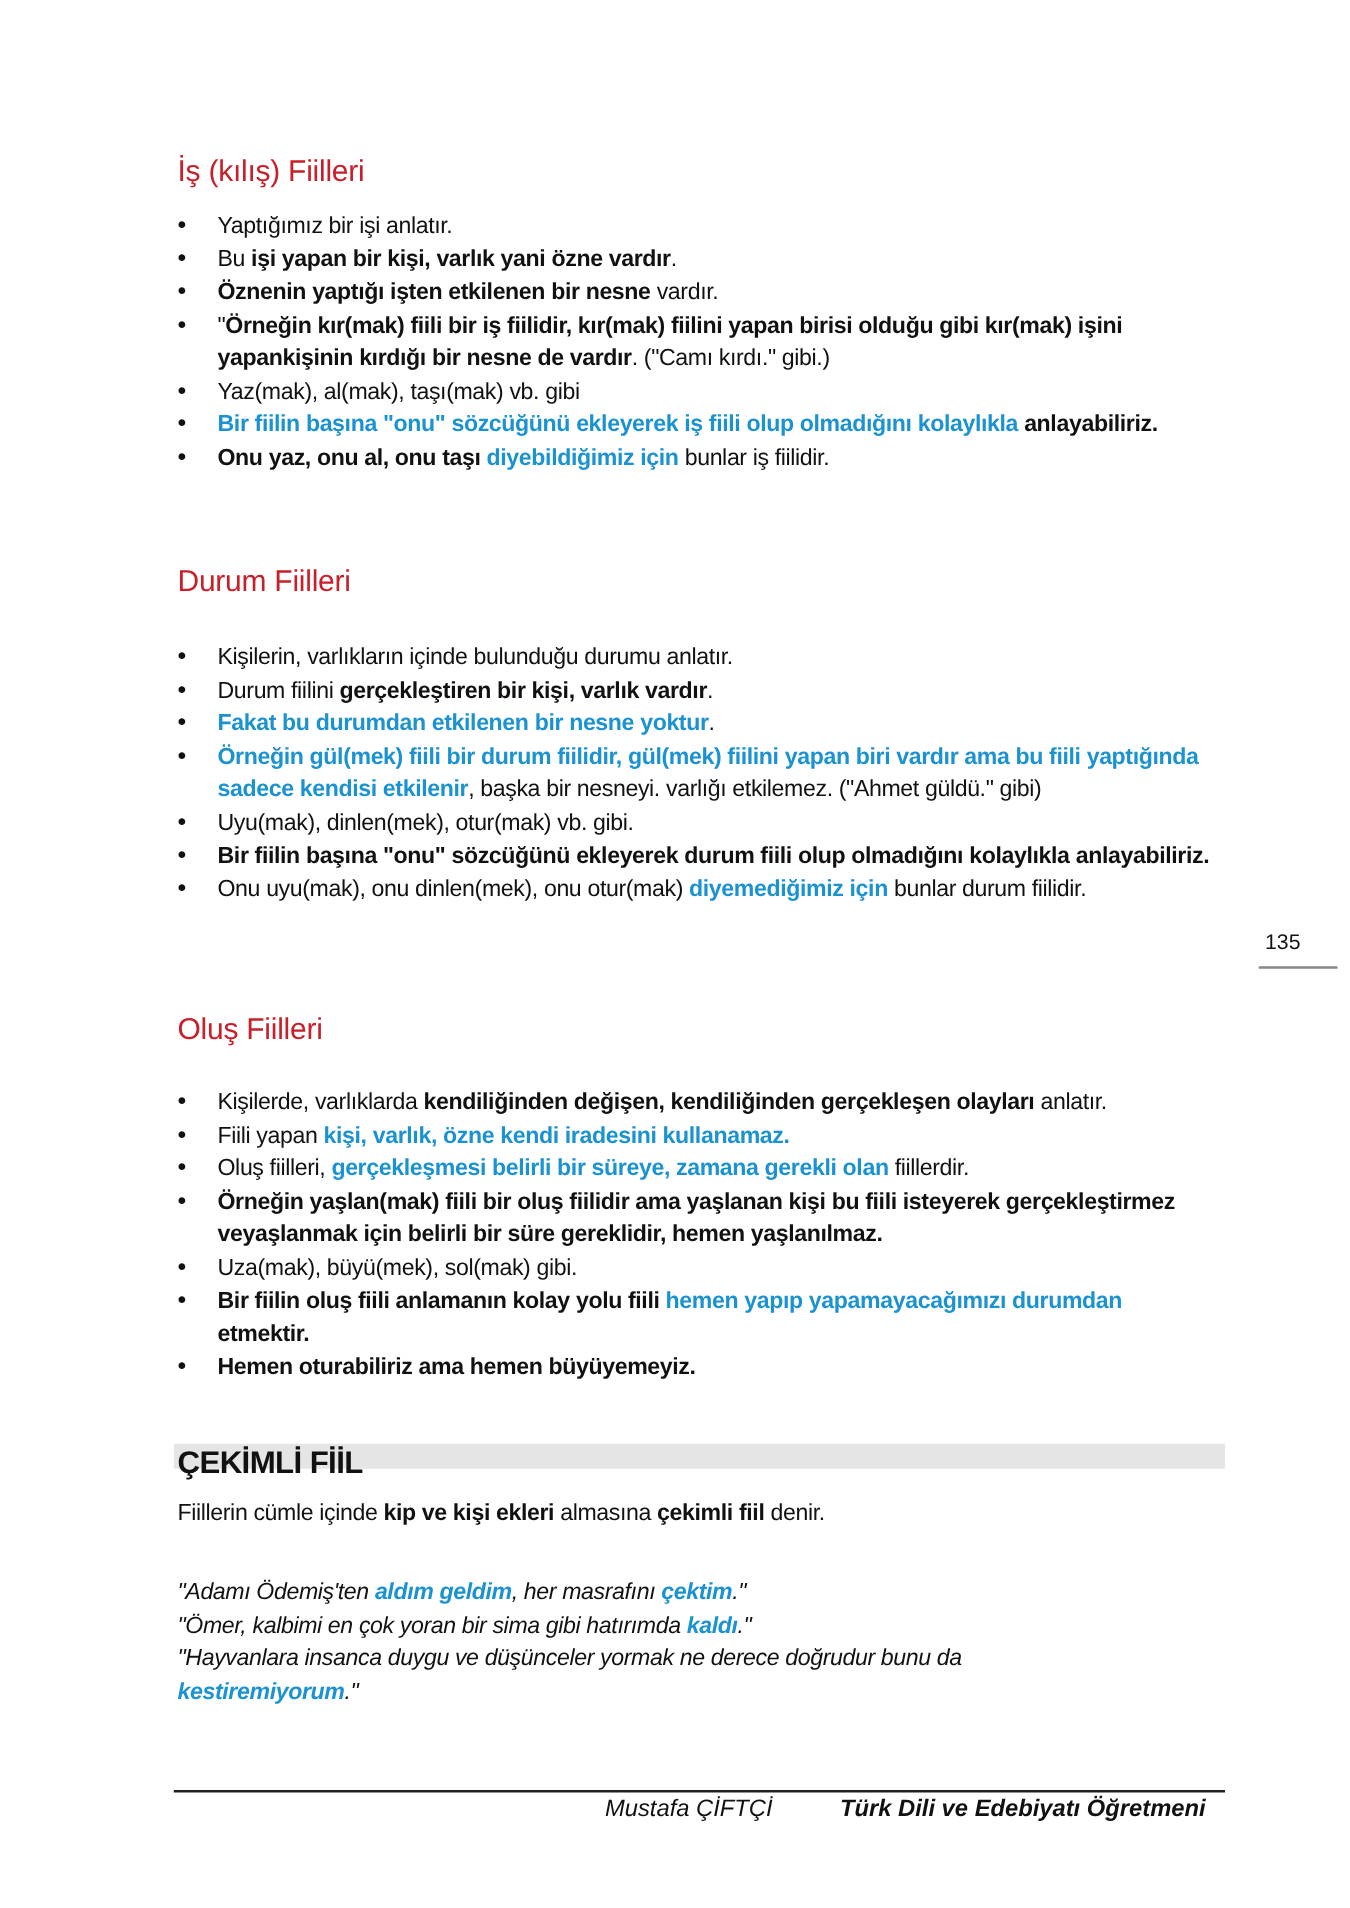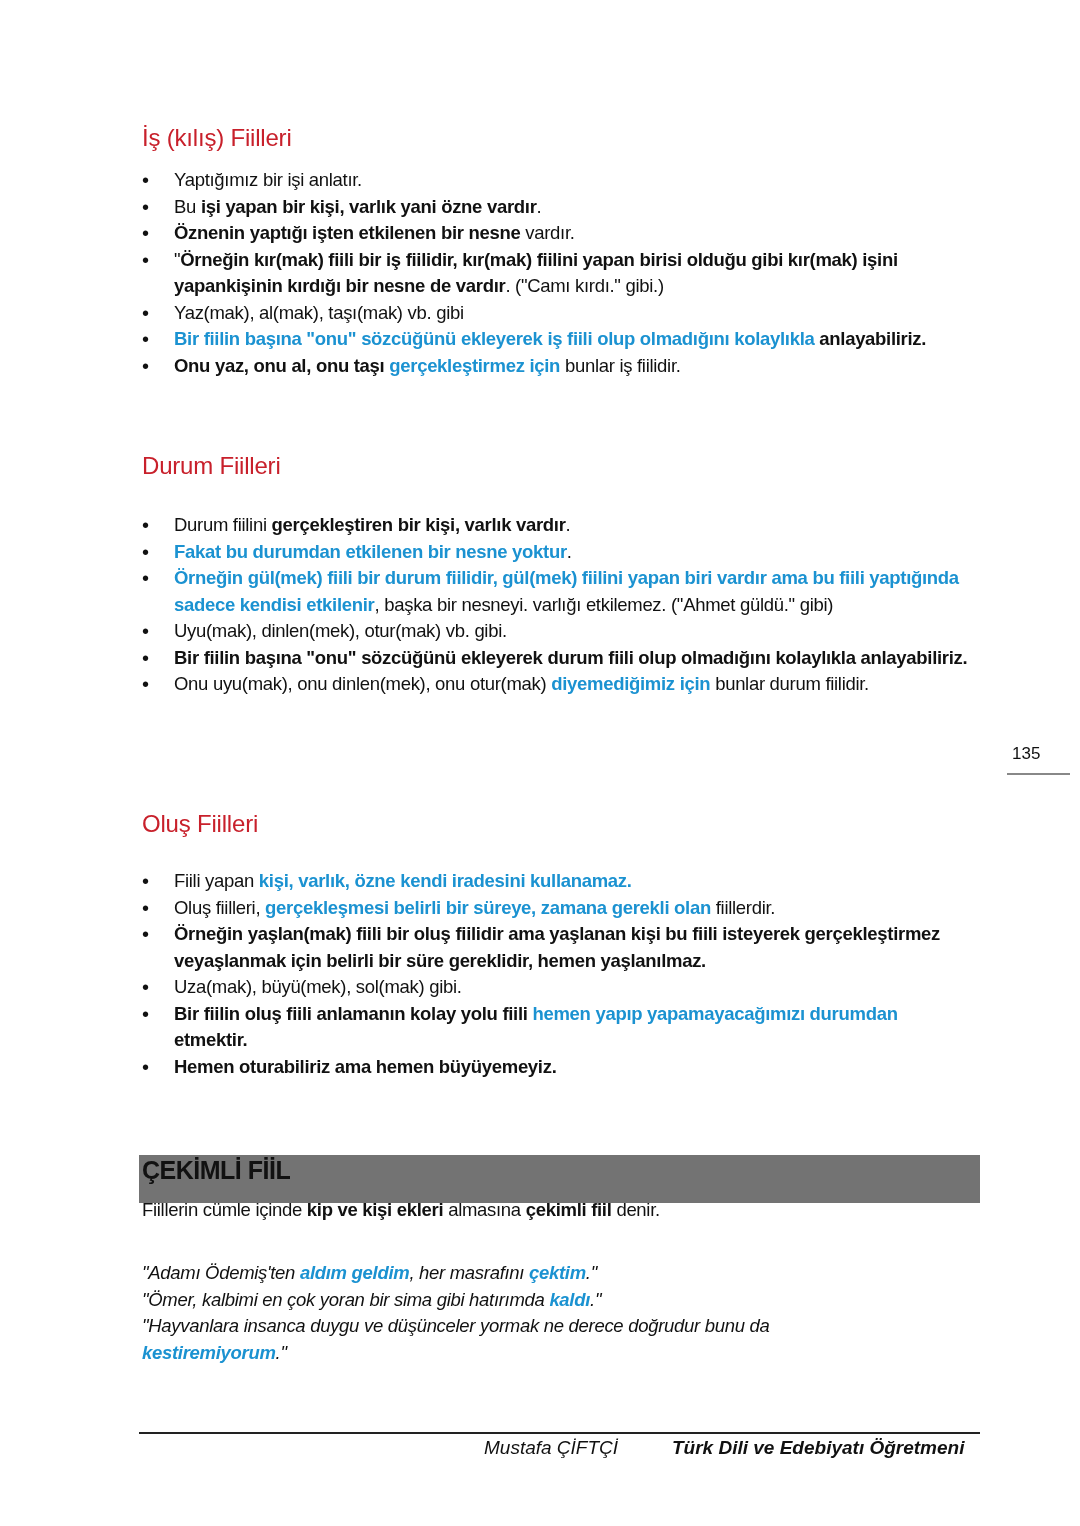--- a/index.html
+++ b/index.html
@@ -5,21 +5,21 @@
   html, body { margin: 0; padding: 0; background: #ffffff; }
   body { width: 1080px; height: 1526px; position: relative; overflow: hidden;
          font-family: "Liberation Sans", "DejaVu Sans", sans-serif; color: #111; }
   .page { position: absolute; left: 0; top: 0; width: 1080px; height: 1526px; }
   .h-red { position: absolute; left: 142px; font-size: 24px; font-weight: normal; color: #c8202b; margin: 0; letter-spacing: -0.2px; }
   ul.bullets { position: absolute; left: 142px; width: 830px; margin: 0; padding: 0; list-style: none; }
   ul.bullets li { position: relative; padding-left: 32px; font-size: 18.5px; line-height: 26.5px; letter-spacing: -0.3px; }
   ul.bullets li::before { content: "\2022"; position: absolute; left: 0; top: 0; font-size: 20px; color: #111; }
   .b { font-weight: bold; }
   .blue { color: #1b92d1; font-weight: bold; }
-  .banner { position: absolute; left: 139px; top: 1155px; width: 841px; height: 48px; background: #737373; }
+  .banner { position: absolute; left: 139px; top: 1155px; width: 841px; height: 20px; background: #e5e5e5; }
   .banner-title { position: absolute; left: 3px; top: 1px; font-size: 25px; font-weight: bold; color: #111; letter-spacing: -0.5px; }
   .def { position: absolute; left: 142px; top: 1199px; font-size: 18.5px; letter-spacing: -0.3px; }
   .quotes { position: absolute; left: 142px; top: 1260px; width: 720px; font-style: italic; font-size: 18.5px; line-height: 26.5px; letter-spacing: -0.3px; }
   .quotes div { margin: 0; }
   .pagenum { position: absolute; left: 1012px; top: 744px; font-size: 17px; color: #111; }
   .pagenum-line { position: absolute; left: 1007px; top: 773px; width: 63px; height: 2px; background: #888; }
   .footer-line { position: absolute; left: 139px; top: 1432px; width: 841px; height: 2px; background: #222; }
   .footer-author { position: absolute; left: 484px; top: 1437px; font-style: italic; font-weight: normal; font-size: 19px; }
   .footer-role { position: absolute; left: 672px; top: 1437px; font-style: italic; font-weight: bold; font-size: 19px; }
 </style>
@@ -29,35 +29,37 @@
 <div class="page">
 
   <h2 class="h-red" style="top:124px;">İş (kılış) Fiilleri</h2>
   <ul class="bullets" style="top:167px;">
       <li><span>Yaptığımız bir işi anlatır.</span></li>
       <li><span>Bu </span><span class="b">işi yapan bir kişi, varlık yani özne vardır</span><span>.</span></li>
       <li><span class="b">Öznenin yaptığı işten etkilenen bir nesne</span><span> vardır.</span></li>
       <li><span>"</span><span class="b">Örneğin kır(mak) fiili bir iş fiilidir, kır(mak) fiilini yapan birisi olduğu gibi kır(mak) işini yapankişinin kırdığı bir nesne de vardır</span><span>. ("Camı kırdı." gibi.)</span></li>
       <li><span>Yaz(mak), al(mak), taşı(mak) vb. gibi</span></li>
       <li><span class="blue">Bir fiilin başına "onu" sözcüğünü ekleyerek iş fiili olup olmadığını kolaylıkla</span><span class="b"> anlayabiliriz.</span></li>
-      <li><span class="b">Onu yaz, onu al, onu taşı </span><span class="blue">gerçekleştirmez için</span><span> bunlar iş fiilidir.</span></li>
+      <li><span class="b">Onu yaz, onu al, onu taşı </span><span class="blue">diyebildiğimiz için</span><span> bunlar iş fiilidir.</span></li>
     </ul>
 
   <h2 class="h-red" style="top:452px;">Durum Fiilleri</h2>
   <ul class="bullets" style="top:512px;">
+      <li><span>Kişilerin, varlıkların içinde bulunduğu durumu anlatır.</span></li>
       <li><span>Durum fiilini </span><span class="b">gerçekleştiren bir kişi, varlık vardır</span><span>.</span></li>
       <li><span class="blue">Fakat bu durumdan etkilenen bir nesne yoktur</span><span>.</span></li>
       <li><span class="blue">Örneğin gül(mek) fiili bir durum fiilidir, gül(mek) fiilini yapan biri vardır ama bu fiili yaptığında sadece kendisi etkilenir</span><span>, başka bir nesneyi. varlığı etkilemez. ("Ahmet güldü." gibi)</span></li>
       <li><span>Uyu(mak), dinlen(mek), otur(mak) vb. gibi.</span></li>
       <li><span class="b">Bir fiilin başına "onu" sözcüğünü ekleyerek durum fiili olup olmadığını kolaylıkla anlayabiliriz.</span></li>
       <li><span>Onu uyu(mak), onu dinlen(mek), onu otur(mak) </span><span class="blue">diyemediğimiz için</span><span> bunlar durum fiilidir.</span></li>
     </ul>
 
   <h2 class="h-red" style="top:810px;">Oluş Fiilleri</h2>
   <ul class="bullets" style="top:868px;">
+      <li><span>Kişilerde, varlıklarda </span><span class="b">kendiliğinden değişen, kendiliğinden gerçekleşen olayları</span><span> anlatır.</span></li>
       <li><span>Fiili yapan </span><span class="blue">kişi, varlık, özne kendi iradesini kullanamaz.</span></li>
       <li><span>Oluş fiilleri, </span><span class="blue">gerçekleşmesi belirli bir süreye, zamana gerekli olan</span><span> fiillerdir.</span></li>
       <li><span class="b">Örneğin yaşlan(mak) fiili bir oluş fiilidir ama yaşlanan kişi bu fiili isteyerek gerçekleştirmez veyaşlanmak için belirli bir süre gereklidir, hemen yaşlanılmaz.</span></li>
       <li><span>Uza(mak), büyü(mek), sol(mak) gibi.</span></li>
       <li><span class="b">Bir fiilin oluş fiili anlamanın kolay yolu fiili </span><span class="blue">hemen yapıp yapamayacağımızı durumdan</span><span class="b"> etmektir.</span></li>
       <li><span class="b">Hemen oturabiliriz ama hemen büyüyemeyiz.</span></li>
     </ul>
 
   <div class="banner">
     <span class="banner-title">ÇEKİMLİ FİİL</span>

